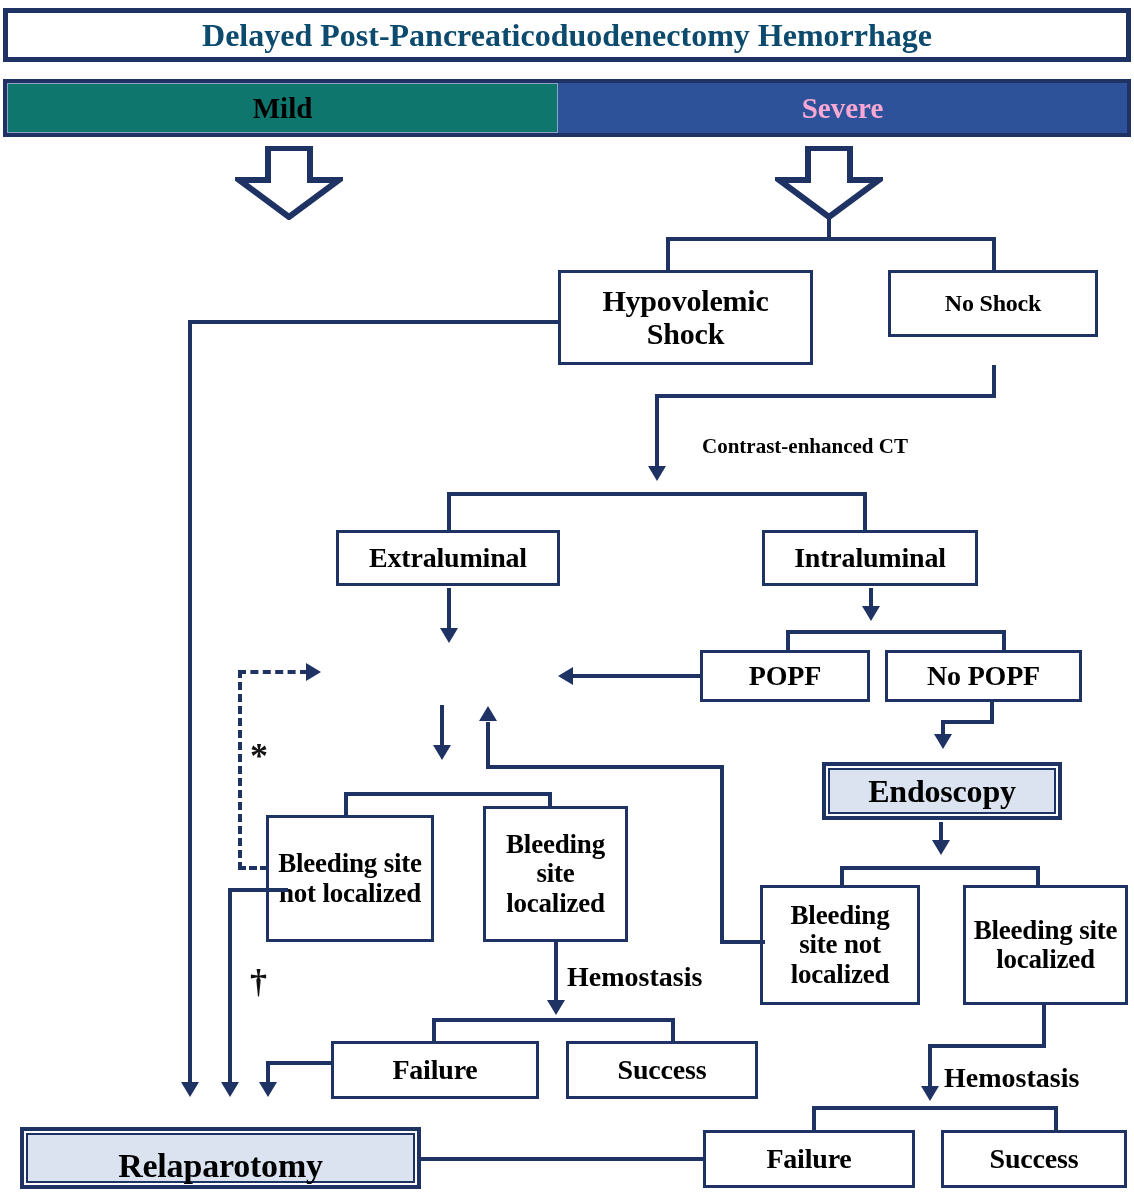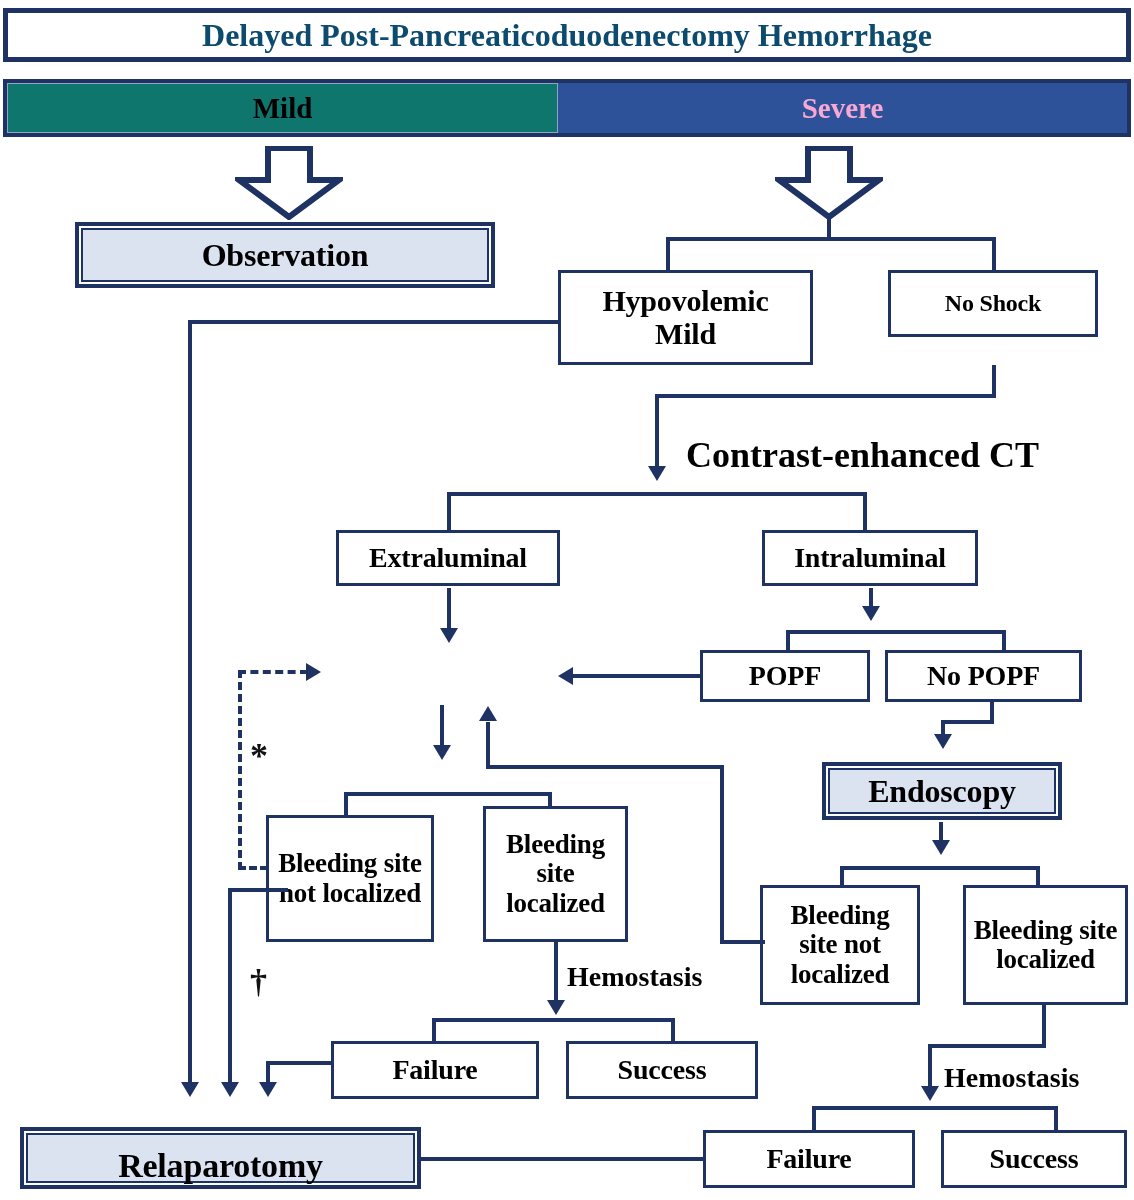--- a/index.html
+++ b/index.html
@@ -98,45 +98,42 @@
     <svg width="108" height="74" viewBox="0 0 108 74">
       <polygon points="33,2 75,2 75,34 104,34 54,71 4,34 33,34" fill="#ffffff" stroke="#1f3264" stroke-width="6" stroke-linejoin="miter"></polygon>
     </svg>
   </div>
   <div class="blockarrow" style="left:775px;top:146px;width:108px;height:74px;">
     <svg width="108" height="74" viewBox="0 0 108 74">
       <polygon points="33,2 75,2 75,34 104,34 54,71 4,34 33,34" fill="#ffffff" stroke="#1f3264" stroke-width="6" stroke-linejoin="miter"></polygon>
     </svg>
   </div>
 
-  <div class="node shaded dbl" style="left:75px;top:222px;width:420px;height:66px;font-size:32px;">
-    <span>Observation</span>
-  </div>
 
   <div class="ln lnv" style="left:827px;top:219px;height:22px;"></div>
   <div class="ln lnh" style="left:666px;top:237px;width:330px;"></div>
   <div class="ln lnv" style="left:666px;top:237px;height:35px;"></div>
   <div class="ln lnv" style="left:992px;top:237px;height:35px;"></div>
 
   <div class="node thin" style="left:558px;top:270px;width:255px;height:95px;font-size:30px;padding:0 8px;">
-    <span>Hypovolemic Mild</span>
+    <span>Hypovolemic Shock</span>
   </div>
   <div class="node thin" style="left:888px;top:270px;width:210px;height:67px;font-size:24px;padding:8px 8px;">
     <span>No Shock</span>
   </div>
 
   <div class="ln lnh" style="left:188px;top:320px;width:372px;"></div>
   <div class="ln lnv" style="left:188px;top:320px;height:768px;"></div>
   <div class="ah ah-down" style="left:181px;top:1082px;"></div>
 
   <div class="ln lnv" style="left:992px;top:365px;height:33px;"></div>
   <div class="ln lnh" style="left:655px;top:394px;width:341px;"></div>
   <div class="ln lnv" style="left:655px;top:394px;height:76px;"></div>
   <div class="ah ah-down" style="left:648px;top:466px;"></div>
-  <div class="elabel" style="left:686px;top:434px;font-size:36px;">Contrast-enhanced CT</div>
+  <div class="elabel" style="left:702px;top:434px;font-size:21px;">Contrast-enhanced CT</div>
 
   <div class="ln lnh" style="left:447px;top:492px;width:420px;"></div>
   <div class="ln lnv" style="left:447px;top:492px;height:38px;"></div>
   <div class="ln lnv" style="left:863px;top:492px;height:38px;"></div>
 
   <div class="node thin" style="left:336px;top:530px;width:224px;height:56px;font-size:28px;">
     <span>Extraluminal</span>
   </div>
   <div class="node thin" style="left:762px;top:530px;width:216px;height:56px;font-size:28px;">
     <span>Intraluminal</span>

